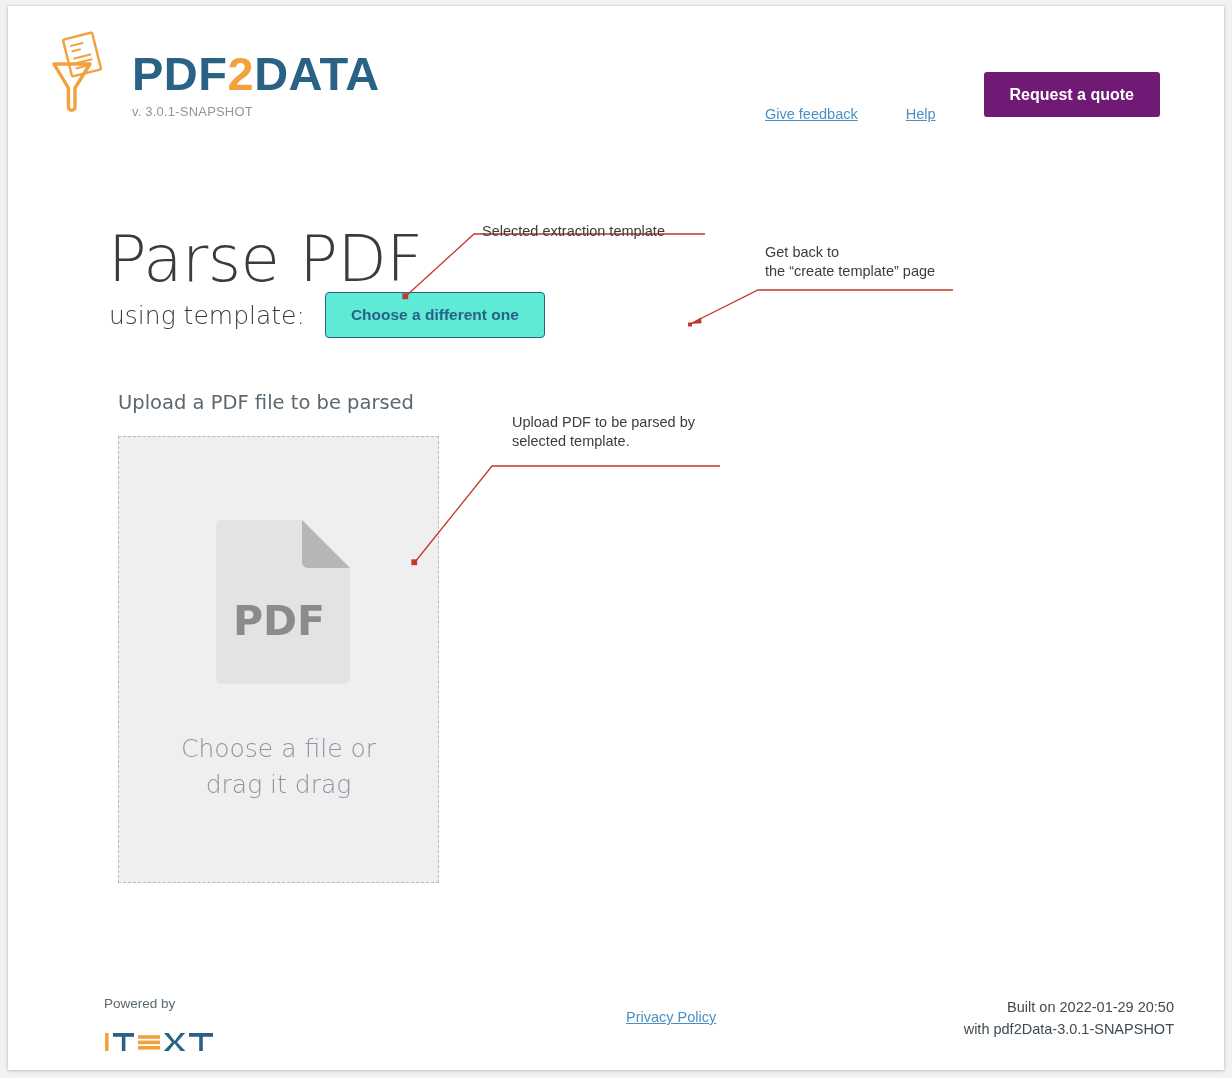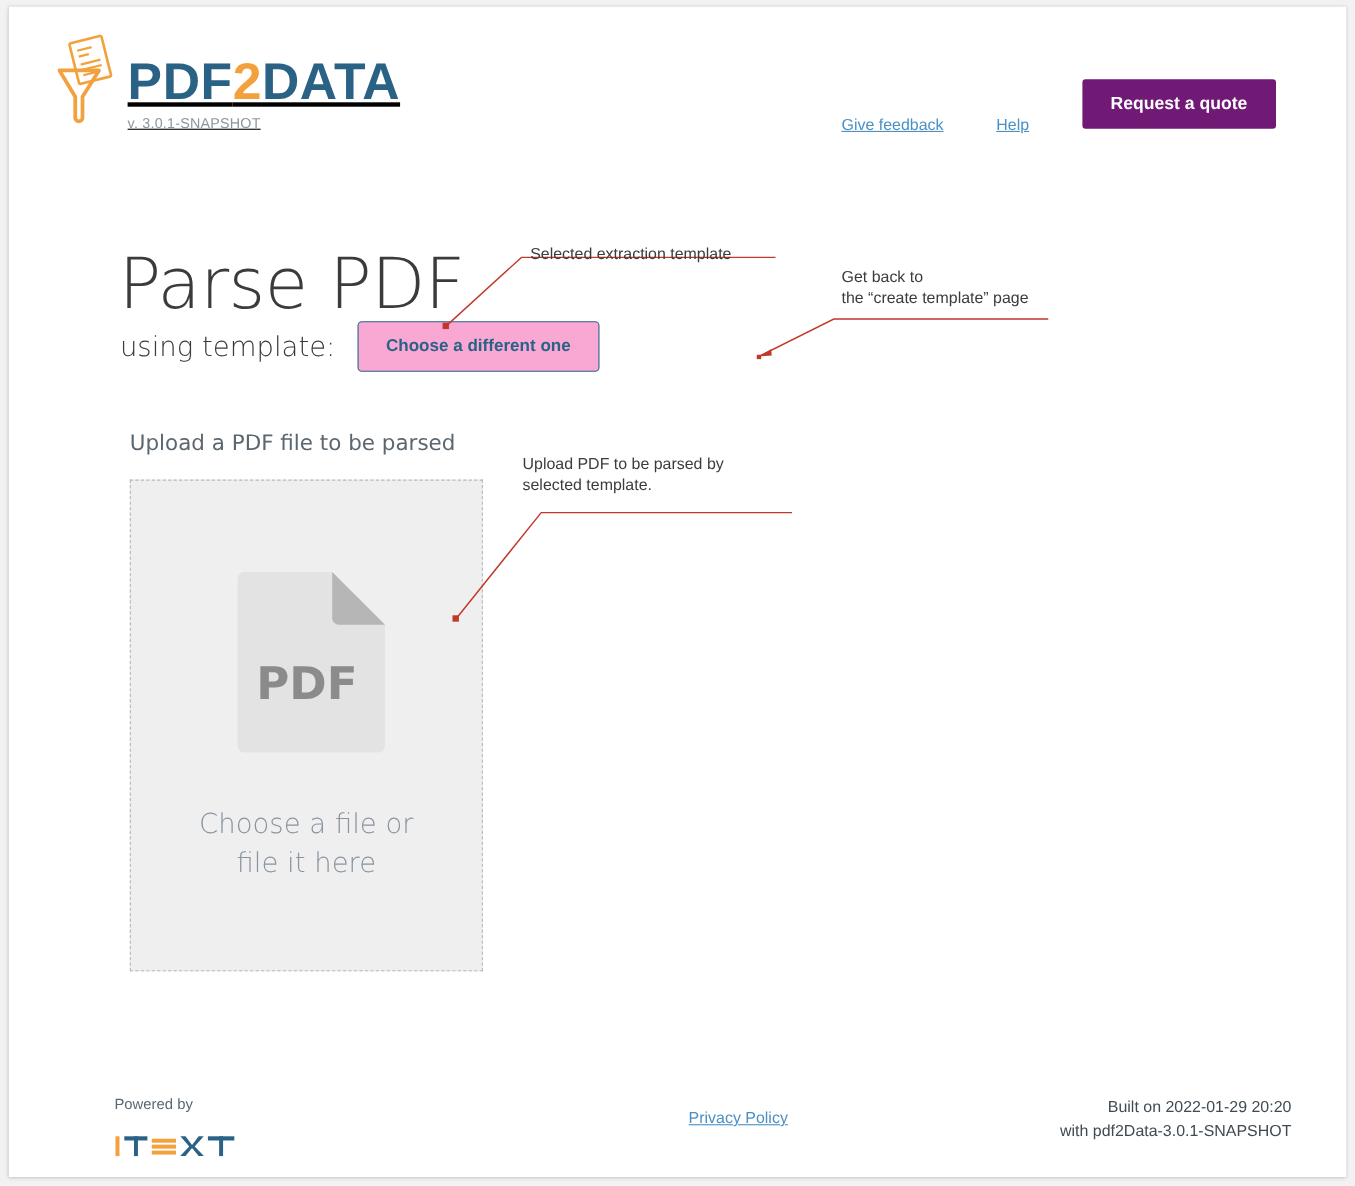--- a/index.html
+++ b/index.html
@@ -32,21 +32,21 @@
   }
 
   #brand {
     position: absolute;
     left: 42px;
     top: 22px;
     display: flex;
     align-items: flex-start;
   }
   #funnel-icon { width: 60px; height: 84px; flex: 0 0 auto; margin-top: 2px; }
-  #brand-text { margin-left: 6px; position: relative; text-decoration: underline; }
+  #brand-text { margin-left: 22px; position: relative; }
   #wordmark {
     font-size: 47px;
     font-weight: bold;
     letter-spacing: 0.5px;
     line-height: 1;
     white-space: nowrap;
     margin-top: 22px;
   }
   #wordmark .blue { color: #2a6286; }
   #wordmark .orange { color: #f4a game; }
@@ -124,21 +124,21 @@
   #template-name {
     font-size: 25px;
     color: #2b2b2b;
     font-weight: bold;
     white-space: nowrap;
     margin-left: 8px;
     font-family: "DejaVu Sans", sans-serif;
   }
   #choose-different-button {
     margin-left: 20px;
-    background: #f9a8d4;
+    background: #5eead4;
     border: 1.5px solid #2a6286;
     border-radius: 4px;
     color: #2a6286;
     font-size: 15.5px;
     font-weight: bold;
     height: 46px;
     padding: 0 25px;
     cursor: pointer;
     font-family: "Liberation Sans", sans-serif;
     white-space: nowrap;
@@ -188,21 +188,21 @@
   .anno-text {
     position: absolute;
     font-size: 14.5px;
     color: #3c3c3c;
     line-height: 1.33;
     white-space: pre;
     font-family: "Liberation Sans", sans-serif;
   }
   #anno-1-text { left: 474px; top: 216px; }
   #anno-2-text { left: 757px; top: 237px; }
-  #anno-3-text { left: 467px; top: 407px; }
+  #anno-3-text { left: 504px; top: 407px; }
 
   
   #footer {
     position: absolute;
     left: 0;
     top: 980px;
     width: 1216px;
     height: 84px;
   }
   #footer-left { position: absolute; left: 96px; top: 10px; }
@@ -282,21 +282,21 @@
     <div id="drop-zone">
       <svg id="pdf-file-icon" viewBox="0 0 142 170">
 
         <path d="M8 6 A6 6 0 0 1 14 0 L94 0 L142 48 L142 158 A6 6 0 0 1 136 164 L14 164 A6 6 0 0 1 8 158 Z" transform="translate(0,3)" fill="#e3e3e3"></path>
 
         <path d="M94 3 L142 51 L100 51 A6 6 0 0 1 94 45 Z" fill="#b6b6b6"></path>
         <text x="71" y="118" text-anchor="middle" font-family="DejaVu Sans, sans-serif" font-size="41" font-weight="bold" fill="#8b8b8b">PDF</text>
       </svg>
       <div id="drop-zone-text">
         <div>Choose a file or</div>
-        <div>file it here</div>
+        <div>drag it drag</div>
       </div>
     </div>
   </div>
 
   <svg id="annotations" viewBox="0 0 1216 1064">
     <g stroke="#c0392b" fill="#c0392b" stroke-width="1.3">
 
       <g>
         <rect x="395" y="288" width="4.5" height="4.5"></rect>
         <path d="M398 290 L466 228 L697 228" fill="none"></path>
@@ -341,18 +341,18 @@
         <rect x="85" y="2" width="24" height="3.8" fill="#2a6286"></rect>
         <rect x="95.2" y="2" width="3.6" height="18" fill="#2a6286"></rect>
       </svg>
     </div>
 
     <div id="footer-center">
       <span id="privacy-link">Privacy Policy</span>
     </div>
 
     <div id="footer-right">
-      <div>Built on 2022-01-29 20:20</div>
+      <div>Built on 2022-01-29 20:50</div>
       <div>with pdf2Data-3.0.1-SNAPSHOT</div>
     </div>
   </div>
 
 </div>
 
 </body></html>

